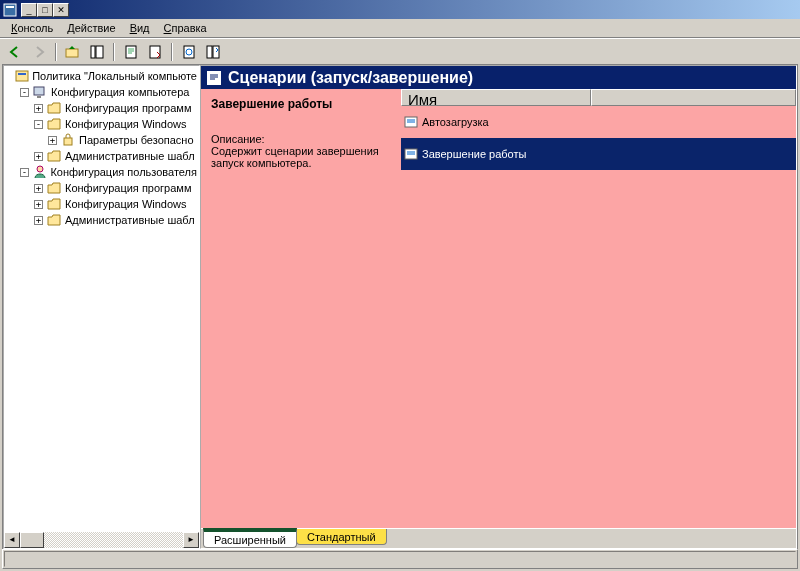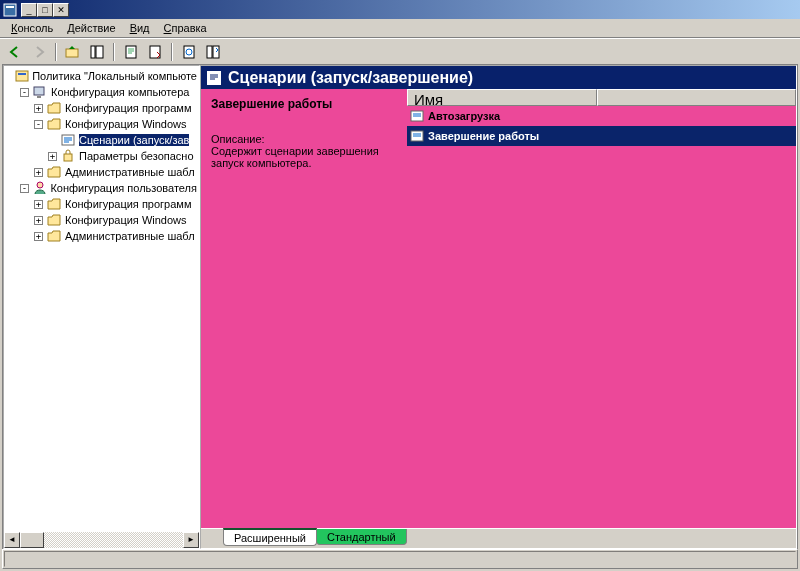--- a/index.html
+++ b/index.html
@@ -178,22 +178,21 @@
 }
 .mmc-header-icon{
   width:16px;height:16px;background:#fff;border:1px solid #08216b;
   display:inline-flex;align-items:center;justify-content:center;
 }
 .mmc-header-text { font-weight: bold; font-size: 16px; }
 
 .mmc-body {
   flex: 1;
   display: flex;
-  background: #ec4899;
-  gap: 6px;
+  background: #fca5a5;
 }
 .left-col {
   width: 200px;
   padding: 8px 10px;
 }
 .left-col h4 { font-size: 12px; font-weight: bold; margin-bottom: 14px; }
 .left-col .link { color: #0000cc; text-decoration: underline; cursor: pointer; }
 .left-col p { margin-top: 22px; }
 
 .list-col {
@@ -210,47 +209,46 @@
   border-right-color:#808080;
   border-bottom-color:#808080;
   padding: 1px 6px;
   font-size: 15px;
 }
 .list-header-cell:first-child { width: 190px; }
 .list-header-cell:last-child { flex:1; }
 .list-row {
   display: flex;
   align-items: center;
-  height: 20px;
+  height: 32px;
   padding: 0 2px;
-  font-weight: bold;
 }
 .list-row.sel { background: #0a246a; color:#fff; }
 .list-icon { width:16px; height:16px; margin-right:3px; display:inline-flex;align-items:center;justify-content:center; }
 
 
 .tabs {
   height: 20px;
   background: #d4d0c8;
   display: flex;
   align-items: flex-start;
   border-top: 1px solid #fff;
   padding-left: 2px;
 }
 .tab {
   padding: 2px 10px 1px;
   font-size: 11px;
   border: 1px solid #808080;
   border-top: none;
   border-radius: 0 0 4px 4px;
-  background:#22c55e;
+  background:#fde047;
   margin-right:-1px;
   cursor:pointer;
 }
-.tab.active { background:#fff; border-top:2px solid #14532d; position:relative; top:-1px;margin-left:20px;}
+.tab.active { background:#fff; border-top:4px solid #14532d; position:relative; top:-1px;}
 
 
 .statusbar {
   height: 20px;
   background: #d4d0c8;
   border-top: 1px solid #fff;
   margin: 0 2px;
   display: flex;
   border:1px solid #808080;
   border-left-color:#fff;border-top-color:#fff;
@@ -375,30 +373,20 @@
         <span class="tree-label">Конфигурация программ</span>
       </div>
       <div class="tree-row ind2">
         <span class="exp">-</span>
         <span class="tree-icon">
             <svg width="14" height="14">
               <path d="M1 4h4l1-2h7v10H1z" fill="#ffe79c" stroke="#a08020"></path>
             </svg>
           </span>
         <span class="tree-label">Конфигурация Windows</span>
-      </div>
-      <div class="tree-row ind3 selected">
-        <span class="exp blank"></span>
-        <span class="tree-icon">
-            <svg width="14" height="14">
-              <rect x="1" y="2" width="12" height="10" fill="#fff" stroke="#666"></rect>
-              <path d="M3 5h8M3 7h8M3 9h5" stroke="#06c"></path>
-            </svg>
-          </span>
-        <span class="tree-label">Сценарии (запуск/зав</span>
       </div>
       <div class="tree-row ind3">
         <span class="exp">+</span>
         <span class="tree-icon">
             <svg width="14" height="14">
               <rect x="3" y="5" width="8" height="7" fill="#ffe79c" stroke="#a08020"></rect>
               <path d="M5 5V3a2 2 0 014 0v2" fill="none" stroke="#a08020"></path>
             </svg>
           </span>
         <span class="tree-label">Параметры безопасно</span>

